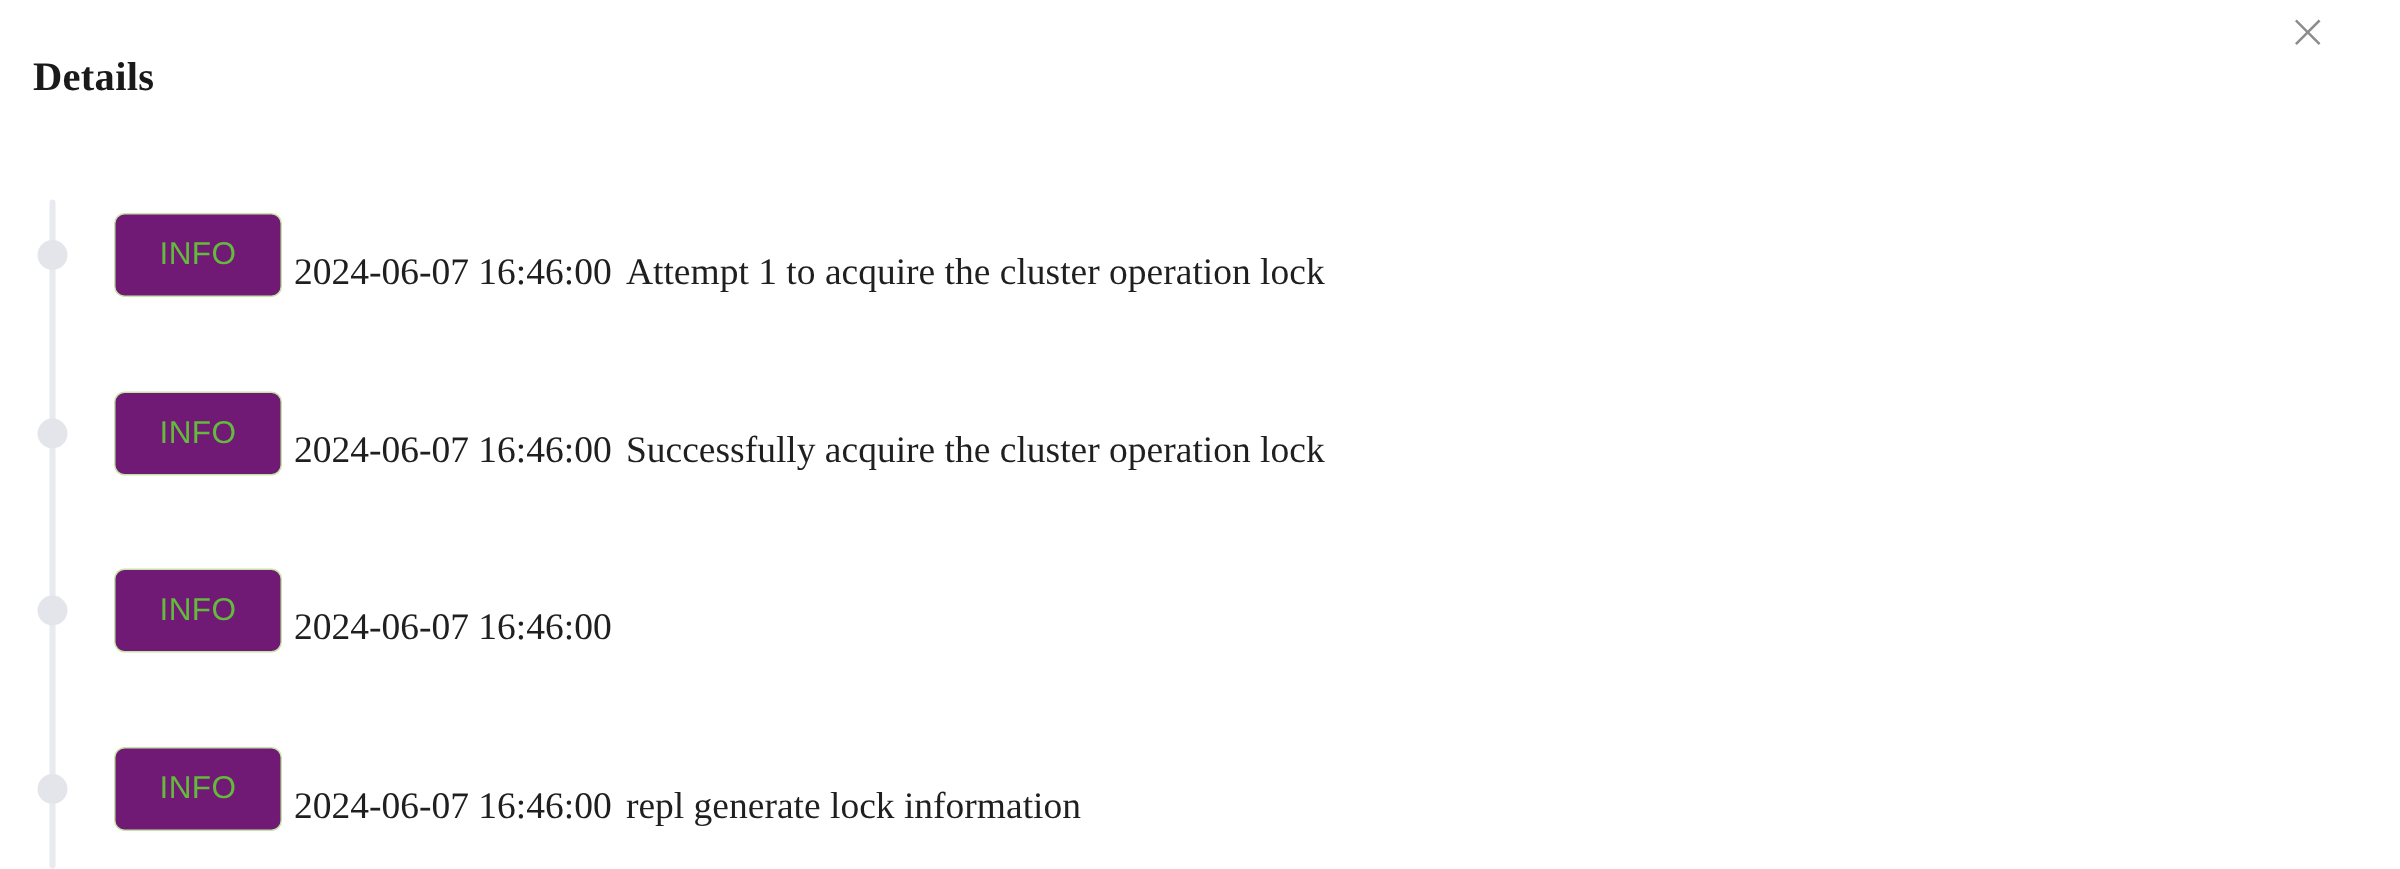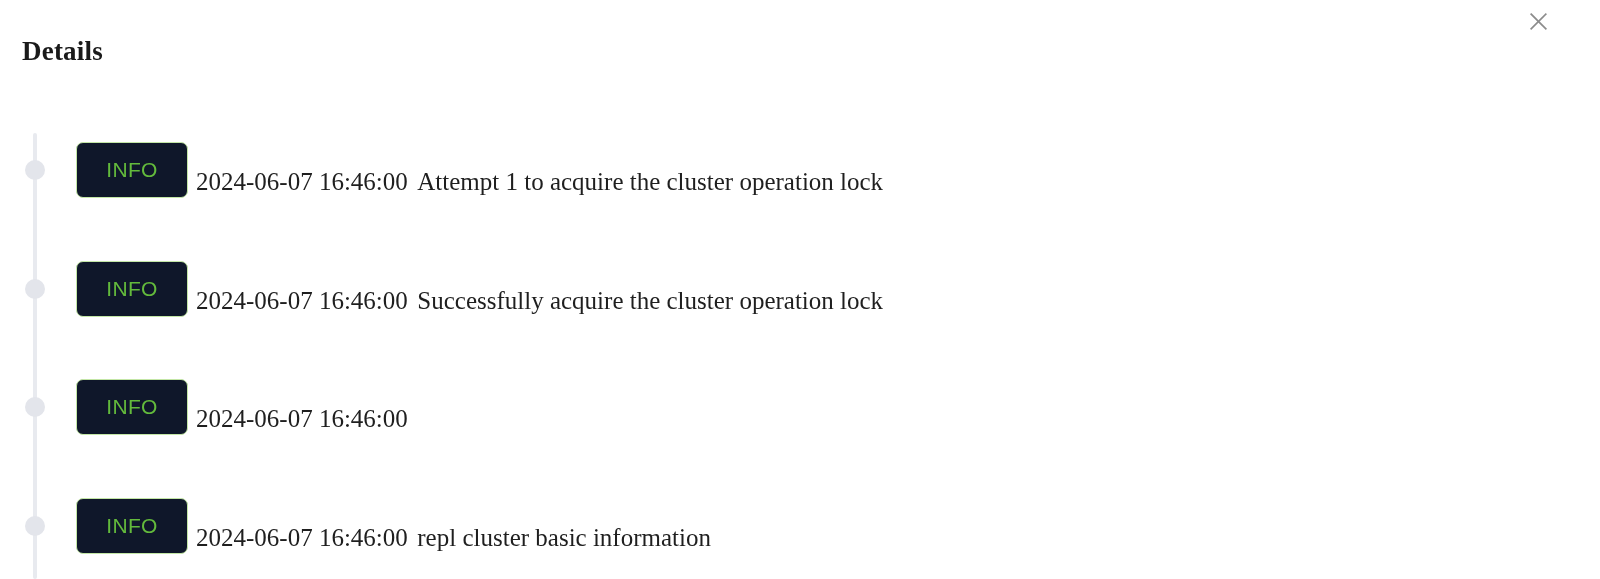--- a/index.html
+++ b/index.html
@@ -88,21 +88,21 @@
   .log-badge {
     position: absolute;
     left: 76px;
     top: 0;
     width: 112px;
     height: 56px;
     box-sizing: border-box;
     display: flex;
     align-items: center;
     justify-content: center;
-    background: #0f172a;
+    background: #701a75;
     border: 1px solid #c3e6a6;
     border-radius: 7px;
     font-family: "Liberation Sans", "DejaVu Sans", sans-serif;
     font-size: 21px;
     font-weight: 400;
     letter-spacing: 0.3px;
     color: #63ba3c;
   }
   .log-text {
     position: absolute;
@@ -161,16 +161,16 @@
     <div class="log-text">
       <span class="ts">2024-06-07 16:46:00</span>
     </div>
   </div>
 
   <div class="timeline-item" style="top:498px">
     <div class="timeline-dot"></div>
     <div class="log-badge">INFO</div>
     <div class="log-text">
       <span class="ts">2024-06-07 16:46:00</span>
-      <span class="msg">repl cluster basic information</span>
+      <span class="msg">repl generate lock information</span>
     </div>
   </div>
 </div>
 
 </body></html>

